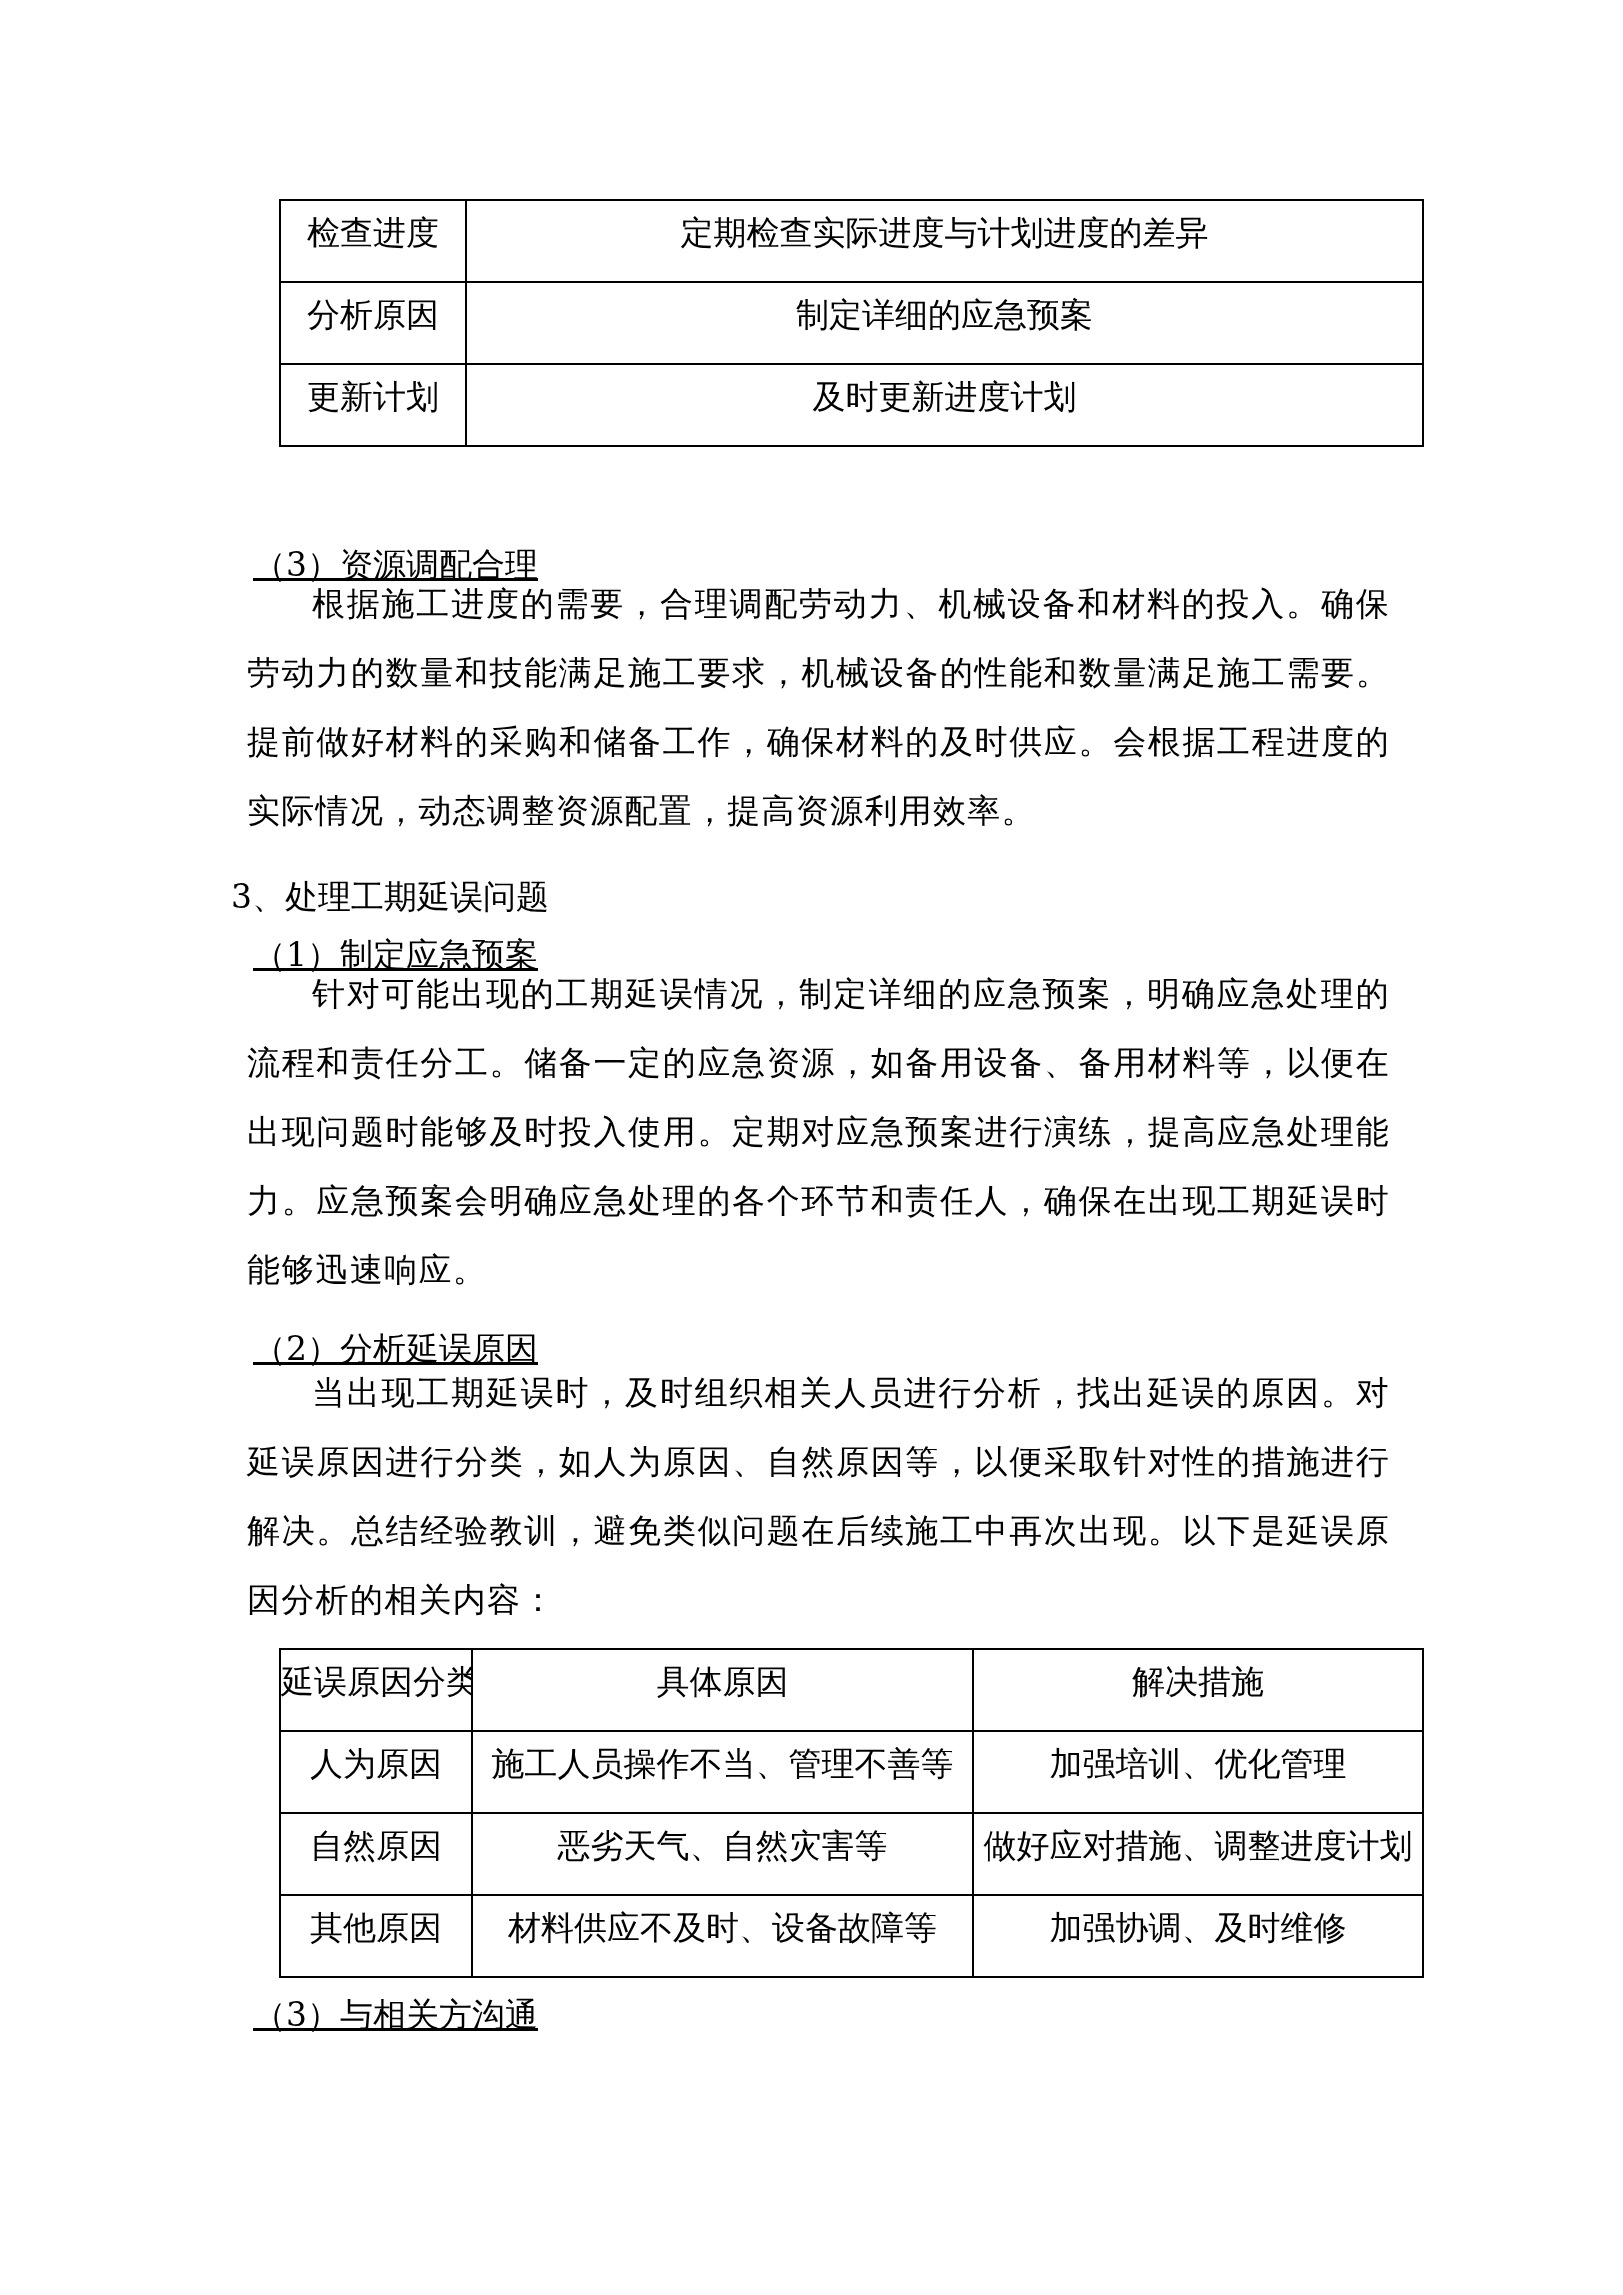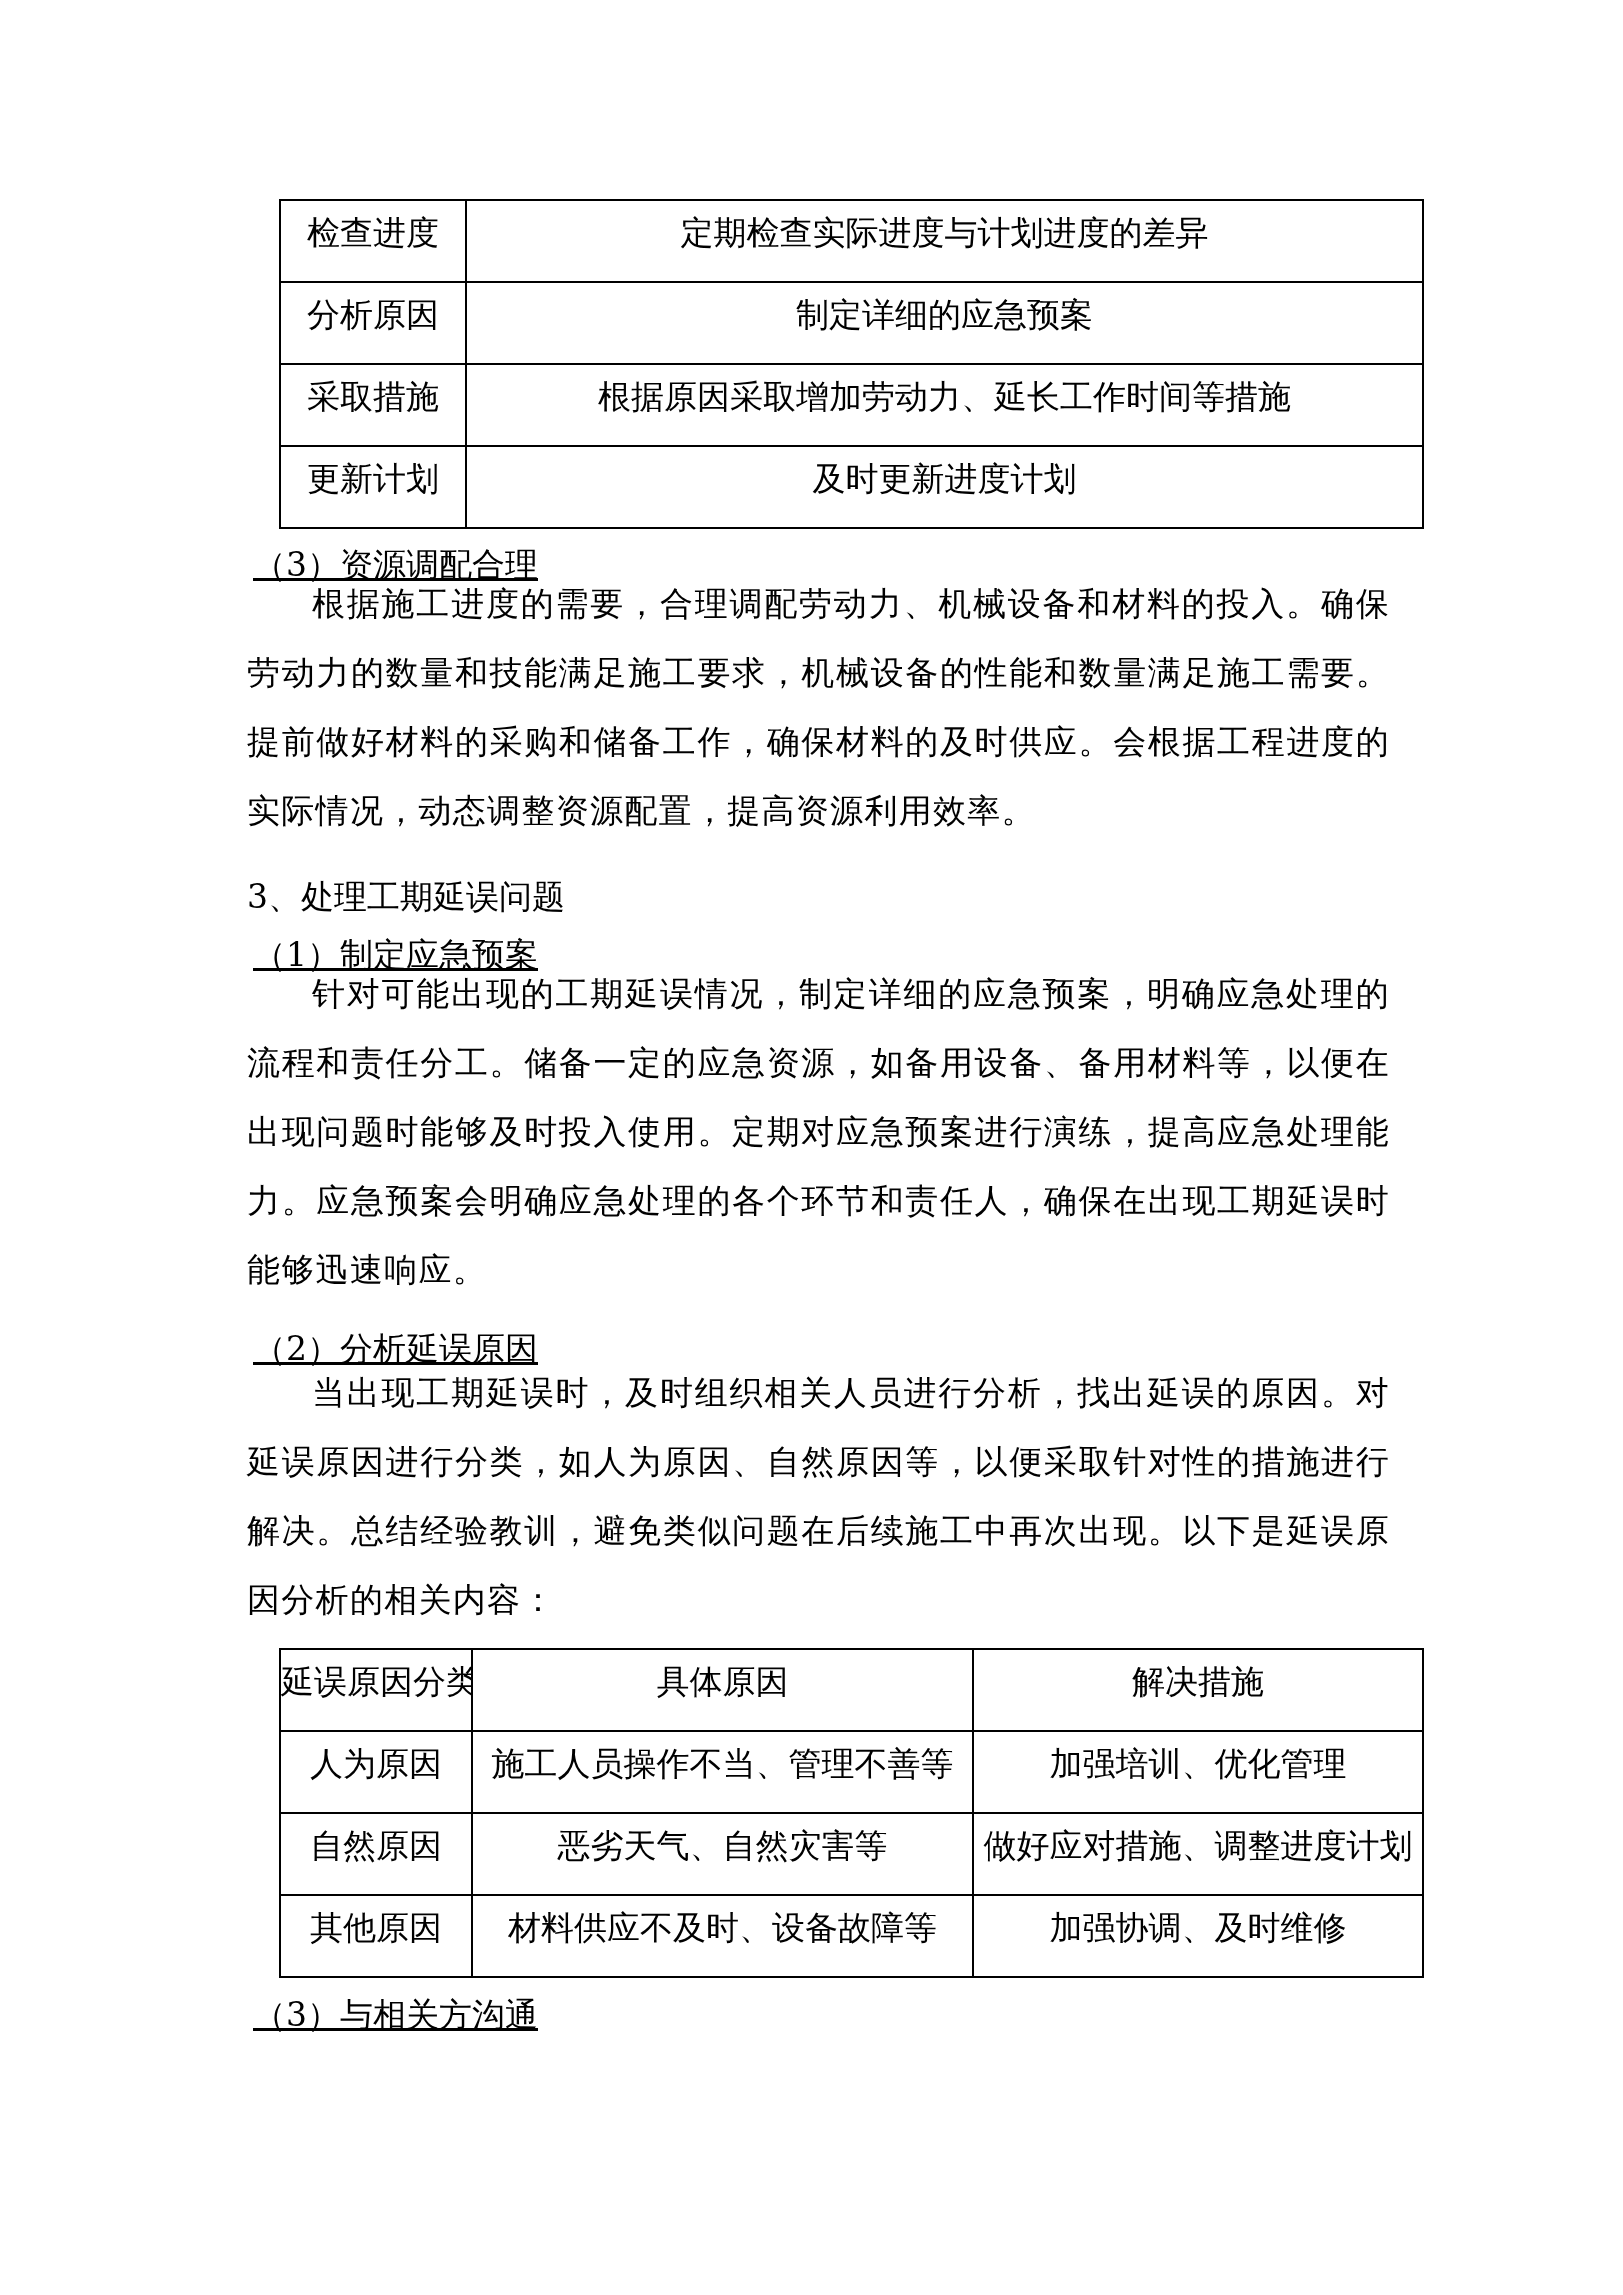--- a/index.html
+++ b/index.html
@@ -26,21 +26,21 @@
     line-height: 42px;
     white-space: nowrap;
     overflow: hidden;
   }
   #t1 { top: 199px; }
   #t1 tr { height: 82px; }
   #t2 { top: 1648px; }
   #t2 tr { height: 82px; }
   .line {
     position: absolute;
-    left: 247px;
+    left: 231px;
     width: 1143px;
     font-size: 33px;
     line-height: 42px;
     white-space: nowrap;
   }
   .heading { left: 253px; text-decoration: underline; }
   .para {
     position: absolute;
     left: 247px; width: 1143px;
     font-size: 33px;
@@ -61,24 +61,20 @@
         <col style="width:957px">
       </colgroup>
     <tbody>
         <tr>
       <td>检查进度</td>
       <td>定期检查实际进度与计划进度的差异</td>
     </tr>
     <tr>
       <td>分析原因</td>
       <td>制定详细的应急预案</td>
-    </tr>
-    <tr>
-      <td>采取措施</td>
-      <td>根据原因采取增加劳动力、延长工作时间等措施</td>
     </tr>
     <tr>
       <td>更新计划</td>
       <td>及时更新进度计划</td>
     </tr>
   </tbody>
     </table>
 
   <div class="line heading" style="top:544px;">（3）资源调配合理</div>
   <p class="para" style="top:569px; margin:0;">根据施工进度的需要，合理调配劳动力、机械设备和材料的投入。确保劳动力的数量和技能满足施工要求，机械设备的性能和数量满足施工需要。提前做好材料的采购和储备工作，确保材料的及时供应。会根据工程进度的实际情况，动态调整资源配置，提高资源利用效率。</p>

